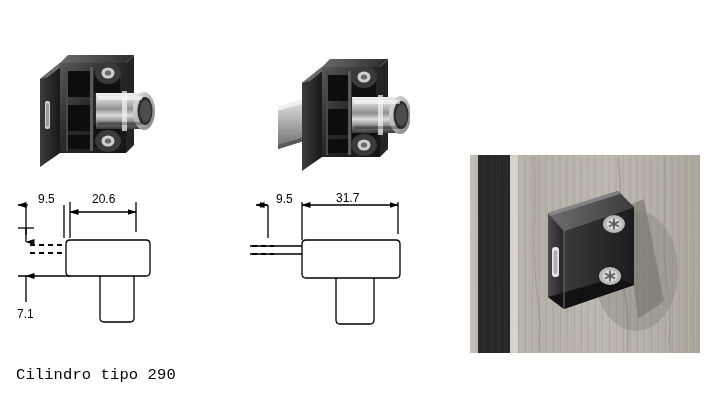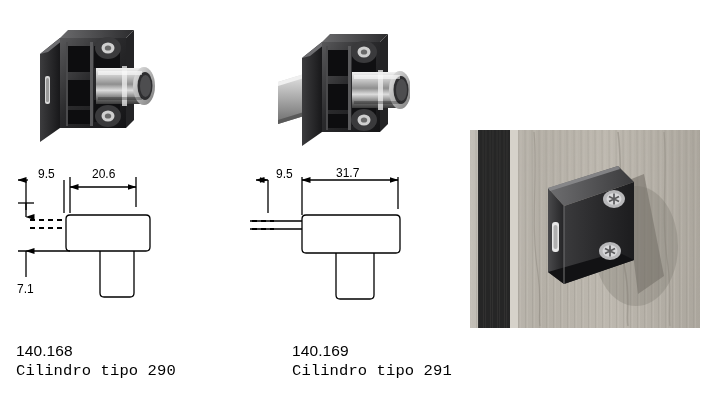--- a/index.html
+++ b/index.html
@@ -12,20 +12,21 @@
     height: 417px;
     position: relative;
     overflow: hidden;
     font-family: "Liberation Sans", sans-serif;
     color: #000000;
   }
   .page {
     position: absolute;
     inset: 0;
     background: #ffffff;
+    margin-top: 25px;
   }
 
   
   .photo-wrap { position: absolute; }
   .photo-wrap svg { display: block; }
 
   
   .draw-wrap { position: absolute; }
   .draw-wrap svg { display: block; }
 
@@ -343,22 +344,17 @@
       </g>
 
       <rect x="84" y="96" width="7" height="30" rx="3" fill="#e8e8e8"></rect>
       <rect x="85.5" y="99" width="4" height="24" rx="2" fill="#b0b0b0"></rect>
 
       <line x1="96" y1="80" x2="96" y2="158" stroke="#6a6a6c" stroke-width="1.4" opacity="0.8"></line>
     </svg>
   </div>
 
   <div class="caption" style="left:16px; top:340px;">
-    <span class="code">140.168</span>
     <span class="desc">Cilindro tipo 290</span>
   </div>
 
-  <div class="caption" style="left:292px; top:340px;">
-    <span class="code">140.169</span>
-    <span class="desc">Cilindro tipo 291</span>
-  </div>
 
 </div>
 
 </body></html>

